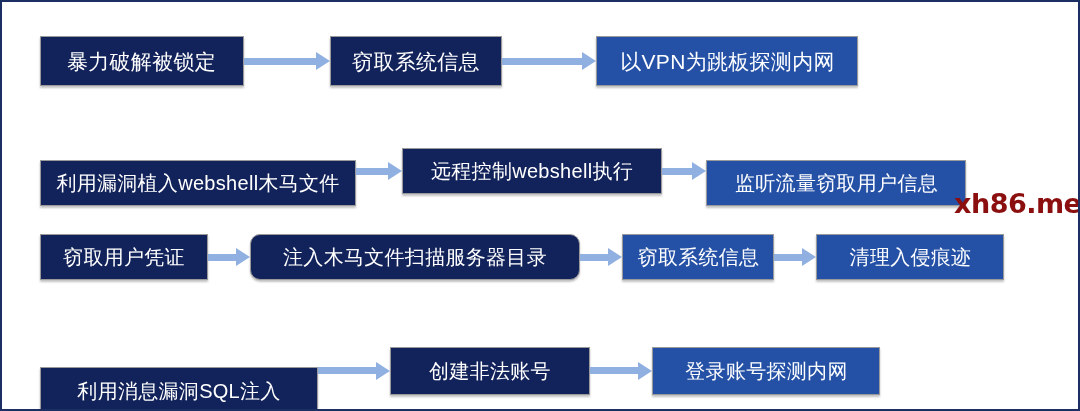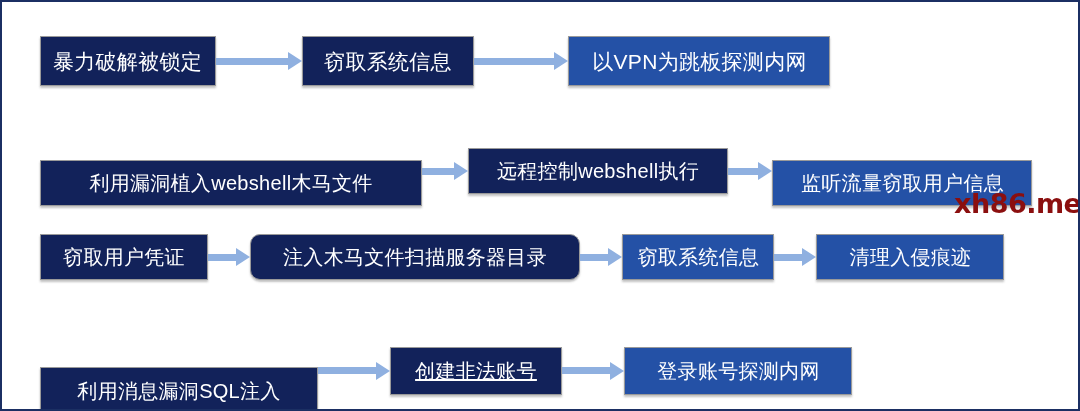--- a/index.html
+++ b/index.html
@@ -96,34 +96,34 @@
     white-space: nowrap;
     margin-left: 24px;
   }
 </style>
 </head>
 <body>
 
 <div id="canvas">
   <div id="rows">
       <div class="flow-row" data-row="0">
-        <div class="node dark" style="width: 176px; padding-left: 13px;">暴力破解被锁定</div>
+        <div class="node dark" style="width: 204px; padding-left: 13px;">暴力破解被锁定</div>
         <div class="arrow" style="width: 86px;">
           <span class="shaft" style="width: 73px;"></span>
           <span class="head"></span>
         </div>
         <div class="node dark" style="width: 172px;">窃取系统信息</div>
         <div class="arrow" style="width: 94px;">
           <span class="shaft" style="width: 81px;"></span>
           <span class="head"></span>
         </div>
         <div class="node mid" style="width: 262px;">以VPN为跳板探测内网</div>
       </div>
       <div class="flow-row" data-row="1">
-        <div class="node dark" style="width: 382px; margin-top: 24px;">利用漏洞植入webshell木马文件</div>
+        <div class="node dark" style="width: 316px; margin-top: 24px;">利用漏洞植入webshell木马文件</div>
         <div class="arrow" style="width: 46px;">
           <span class="shaft" style="width: 33px;"></span>
           <span class="head"></span>
         </div>
         <div class="node dark" style="width: 260px;">远程控制webshell执行</div>
         <div class="arrow" style="width: 44px;">
           <span class="shaft" style="width: 31px;"></span>
           <span class="head"></span>
         </div>
         <div class="node mid" style="width: 260px; margin-top: 24px;">监听流量窃取用户信息</div>
@@ -145,21 +145,21 @@
           <span class="head"></span>
         </div>
         <div class="node mid" style="width: 188px;">清理入侵痕迹</div>
       </div>
       <div class="flow-row" data-row="3">
         <div class="node dark" style="width: 278px; margin-top: 41px;">利用消息漏洞SQL注入</div>
         <div class="arrow" style="width: 72px;">
           <span class="shaft" style="width: 59px;"></span>
           <span class="head"></span>
         </div>
-        <div class="node dark" style="width: 172px; text-decoration: underline;">创建非法账号</div>
+        <div class="node dark" style="width: 200px;">创建非法账号</div>
         <div class="arrow" style="width: 62px;">
           <span class="shaft" style="width: 49px;"></span>
           <span class="head"></span>
         </div>
         <div class="node mid" style="width: 228px;">登录账号探测内网</div>
       </div>
     </div>
   <div id="watermark">xh86.me</div>
 </div>
 

